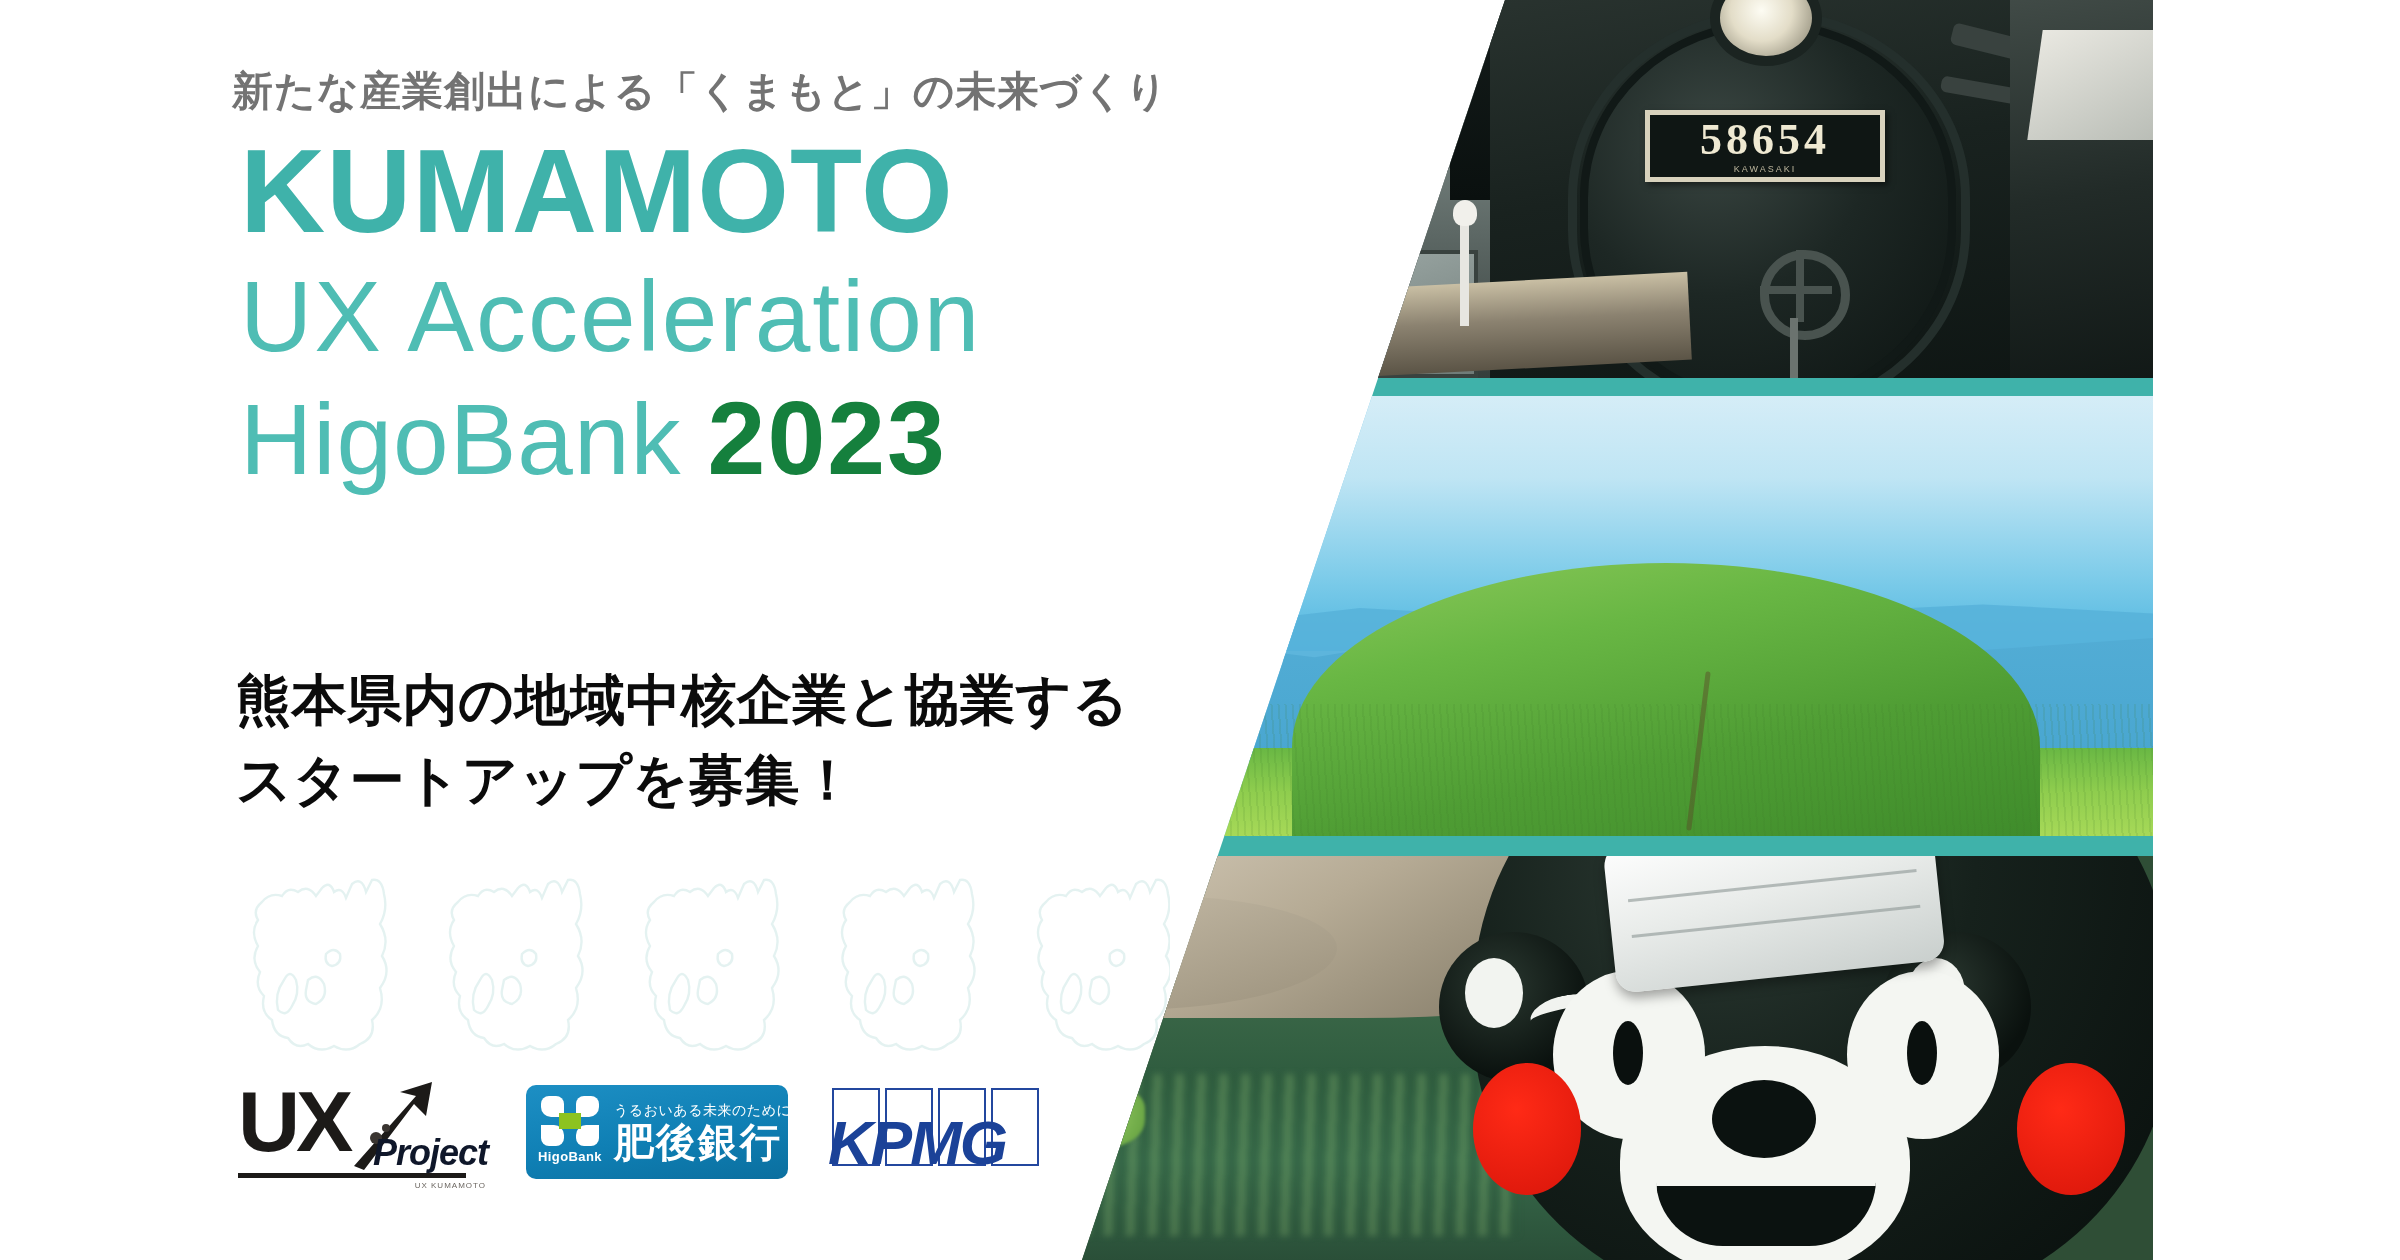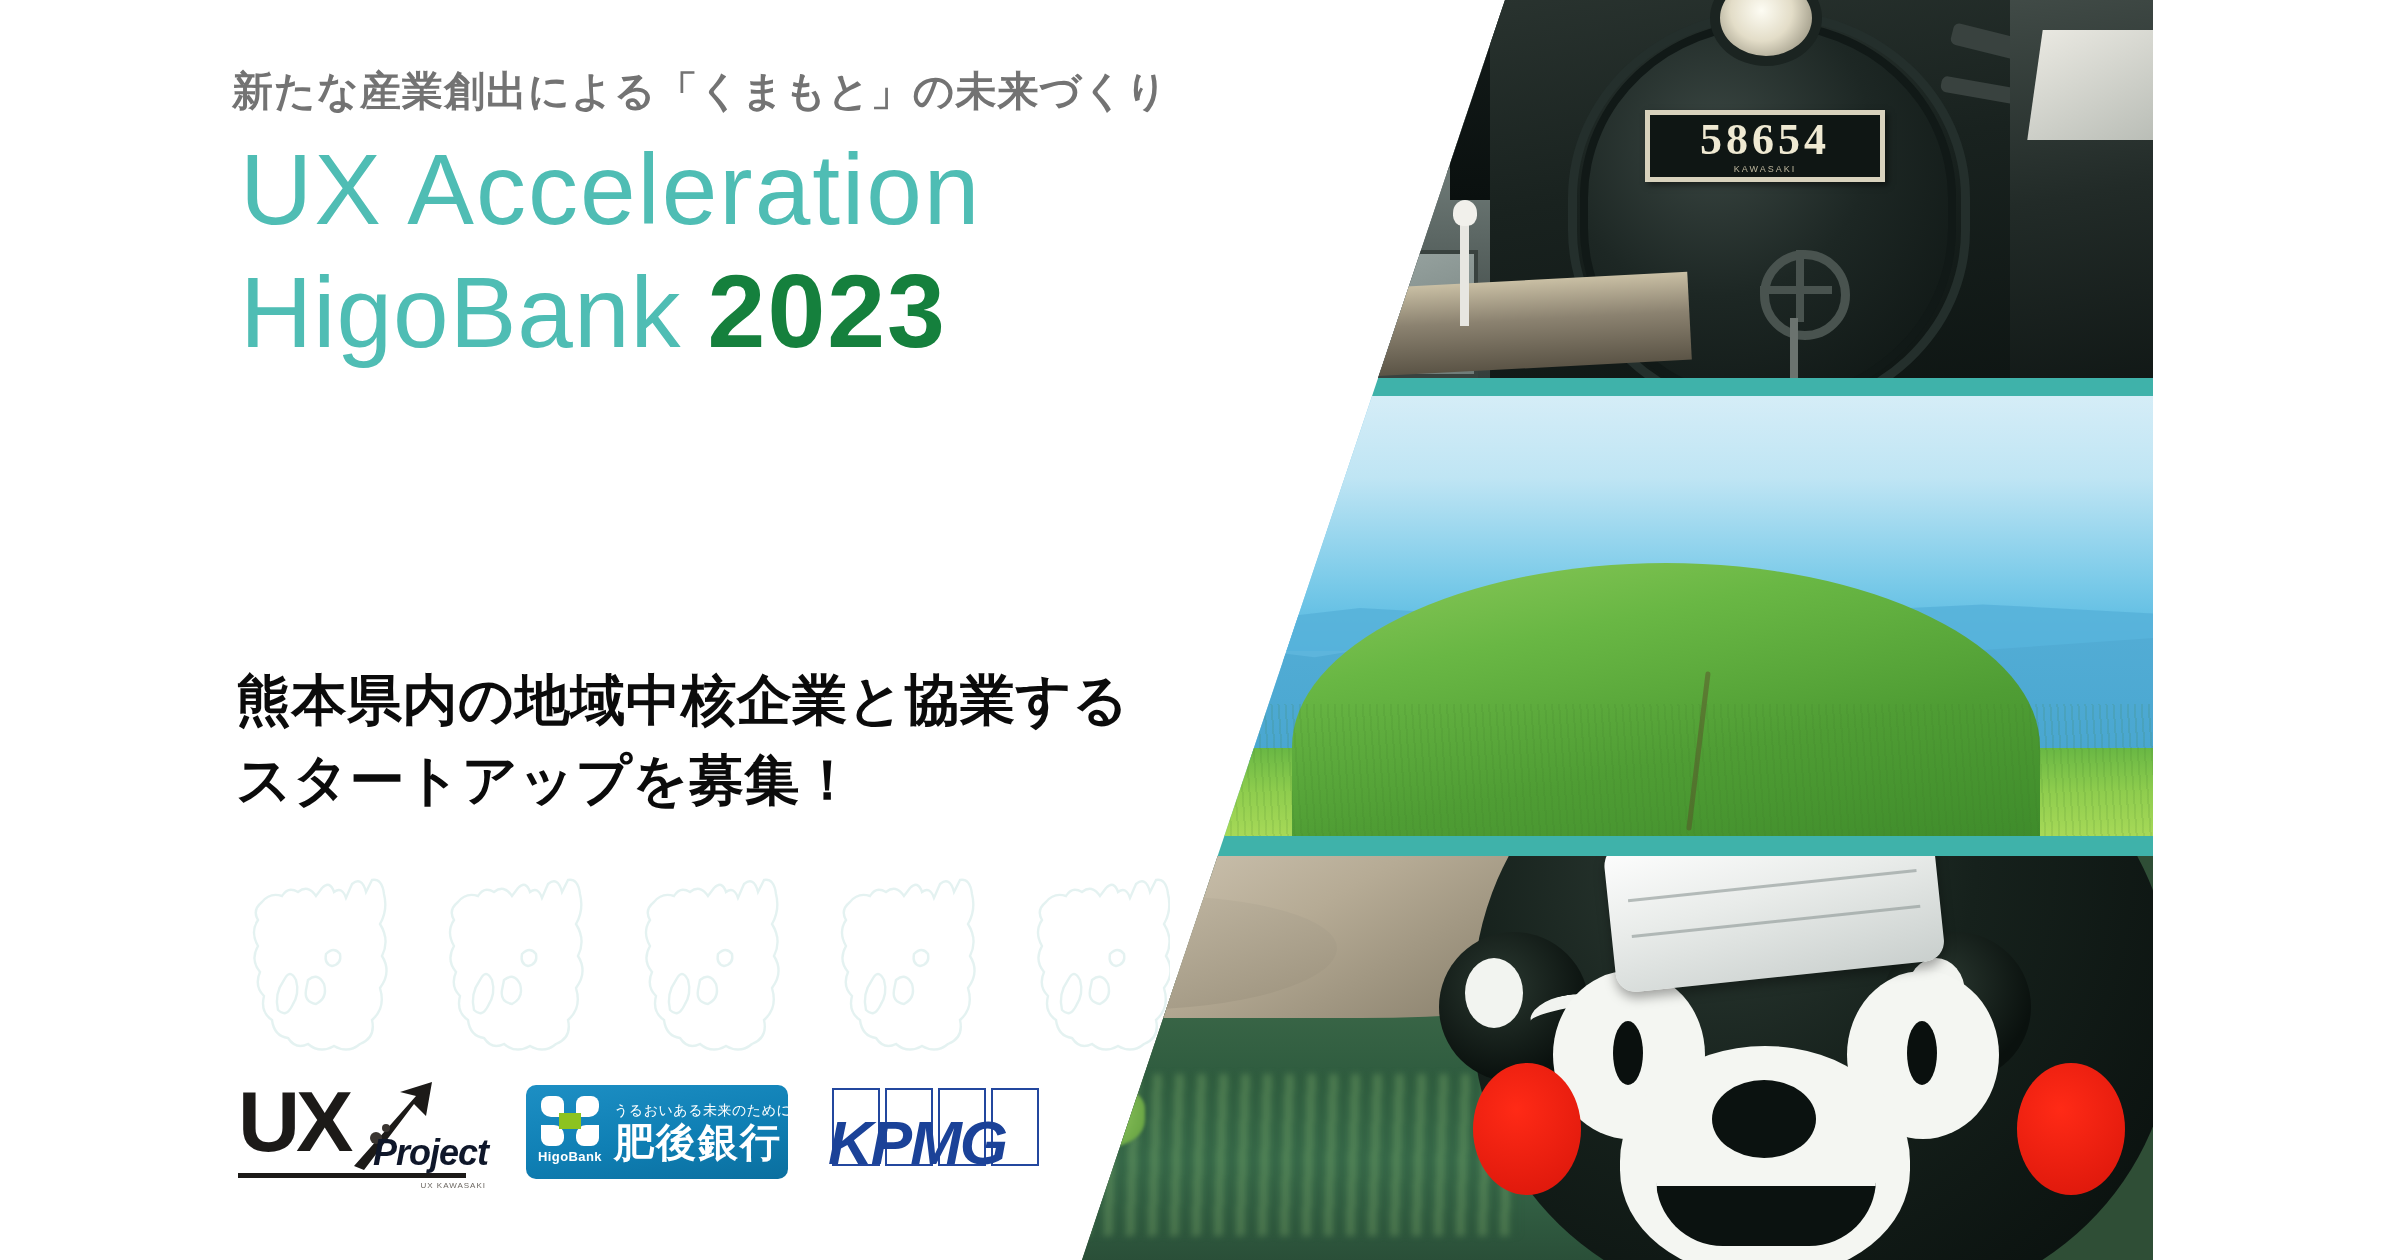--- a/index.html
+++ b/index.html
@@ -644,20 +644,23 @@
       </div>
     </div>
 
   </div>
 
   <div class="content">
 
     <div class="tagline">新たな産業創出による「くまもと」の未来づくり</div>
 
     <div class="title-block">
+      <div class="title-line">
+        <span class="t-kumamoto">KUMAMOTO</span>
+      </div>
       <div class="title-line">
         <span class="t-ux">UX Acceleration</span>
       </div>
       <div class="t-program-line">
         <span class="t-program">HigoBank</span><span class="t-year">2023</span>
       </div>
     </div>
 
     <div class="subtitle">
       <div>熊本県内の地域中核企業と協業する</div>
@@ -726,21 +729,21 @@
 
       <div class="logo-uxp">
         <span class="uxp-ux">UX</span>
         <svg class="uxp-arrow" viewBox="0 0 96 92">
           <path d="M12 86 L74 16 L58 12 L90 2 L84 36 L72 24 L22 90 Z" fill="#1c1a18"></path>
           <circle cx="34" cy="58" r="6" fill="#3a3531"></circle>
           <circle cx="44" cy="48" r="4" fill="#3a3531"></circle>
         </svg>
         <span class="uxp-project">Project</span>
         <div class="uxp-rule"></div>
-        <span class="uxp-micro">UX KAWASAKI</span>
+        <span class="uxp-micro">UX KUMAMOTO</span>
       </div>
 
       <div class="logo-higo">
         <div class="higo-mark">
           <div class="higo-h">
             <div class="higo-petal tl"></div>
             <div class="higo-petal tr"></div>
             <div class="higo-petal bl"></div>
             <div class="higo-petal br"></div>
             <div class="higo-center"></div>

